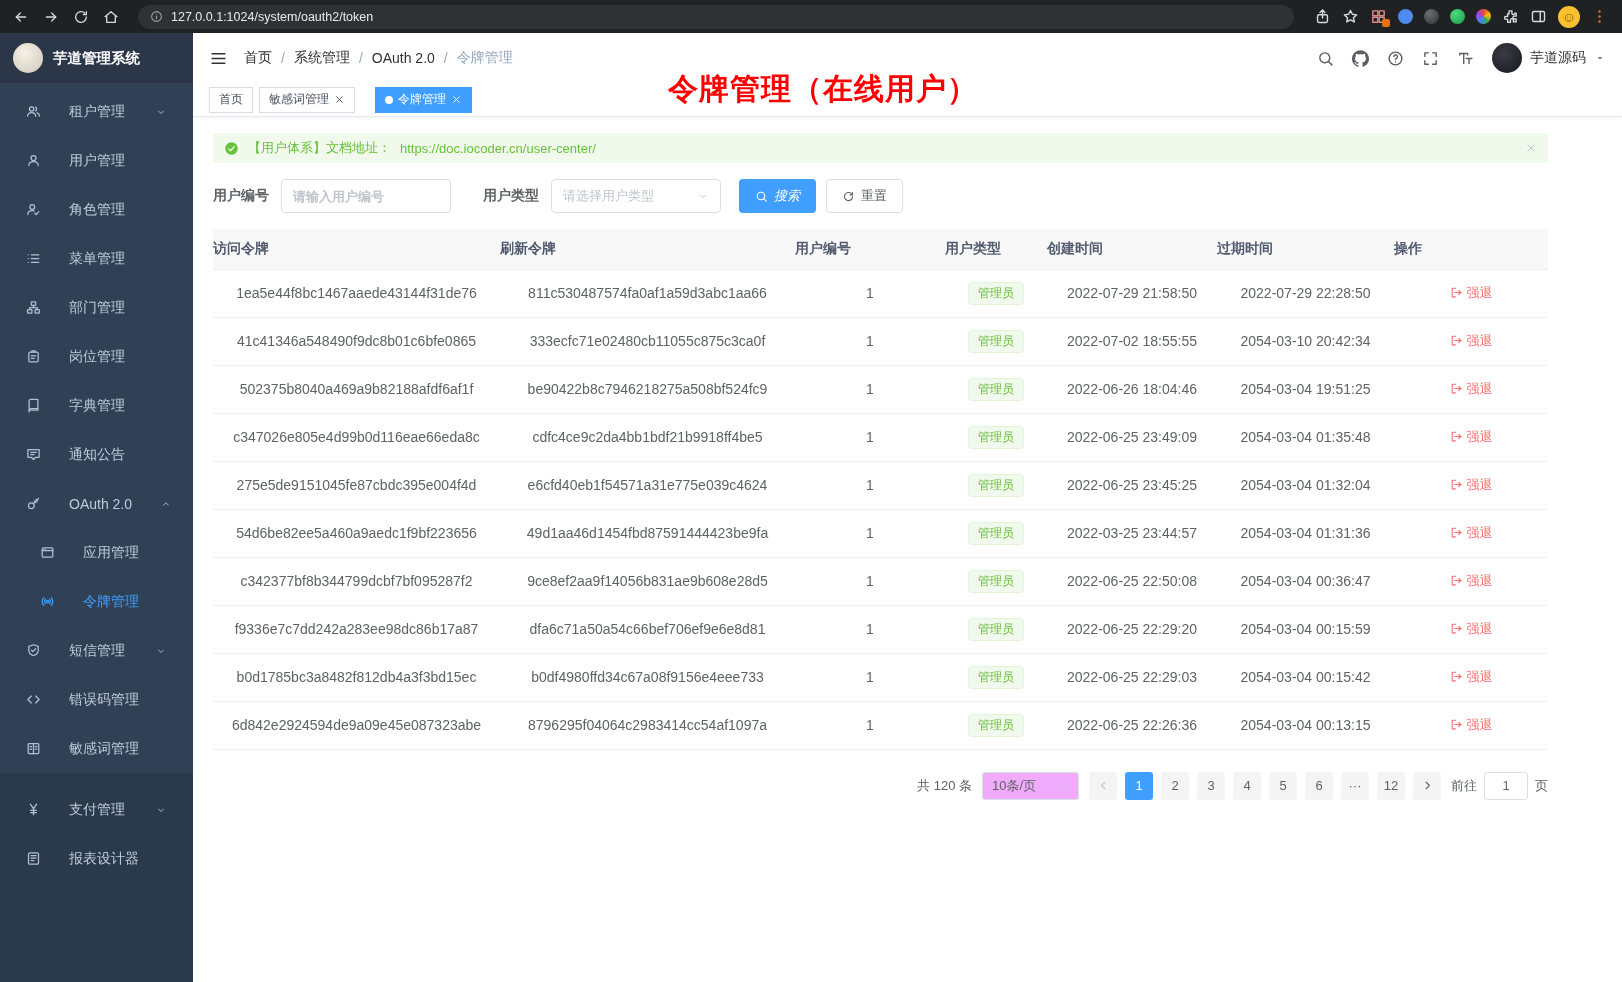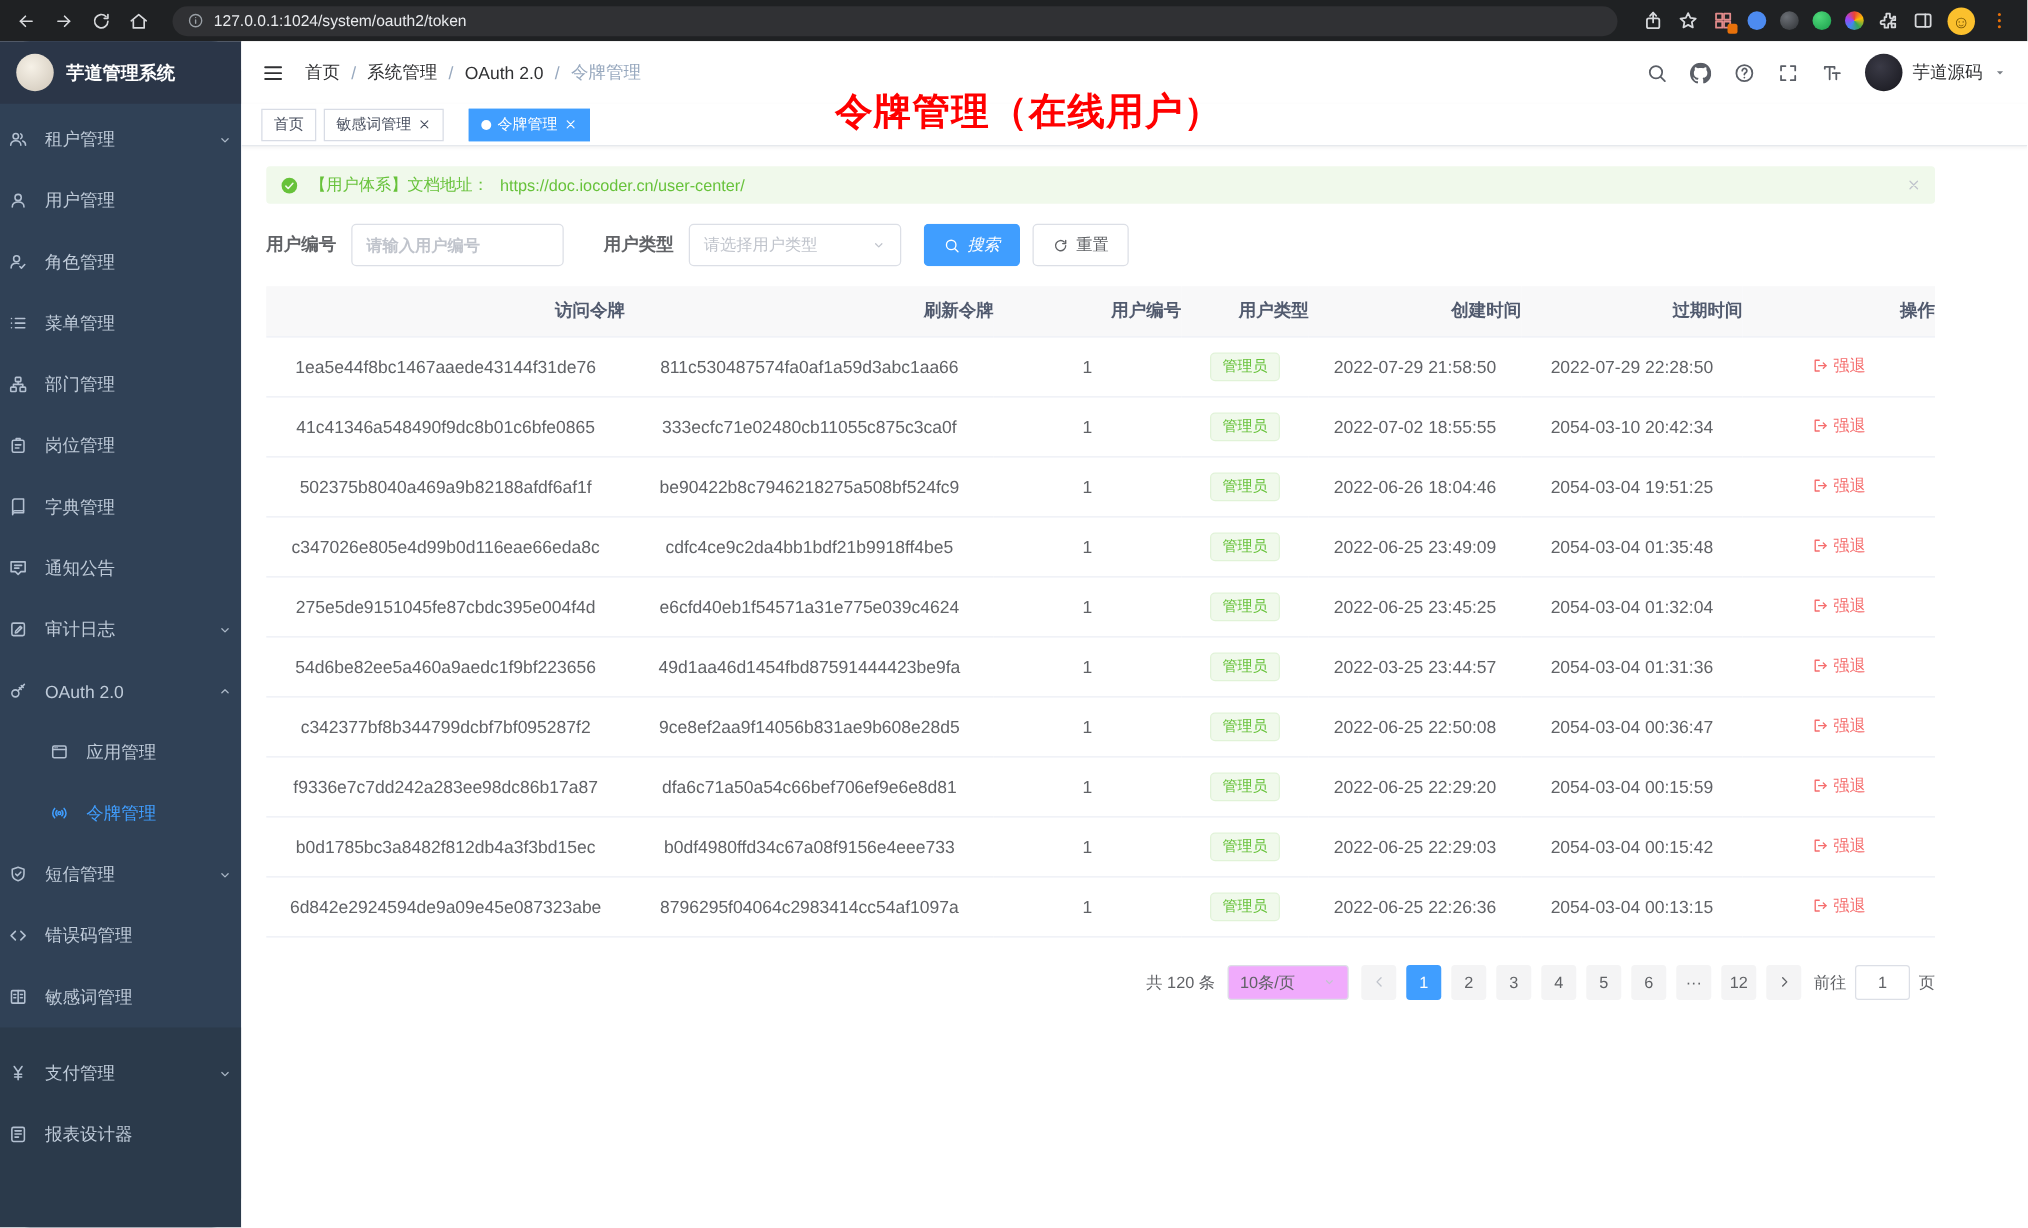--- a/index.html
+++ b/index.html
@@ -28,21 +28,21 @@
   .b-dots { color:#e8710a; }
 
   
   .app { display:flex; height:949px; }
 
   .sidebar { width:193px; background:#304156; display:flex; flex-direction:column; flex-shrink:0;border-radius:24px; }
   .logo-row { height:50px; background:#2b3648; display:flex; align-items:center; gap:10px; padding:0 13px; }
   .logo-avatar { width:30px; height:30px; border-radius:50%; background:radial-gradient(circle at 40% 35%, #f6f1e7, #cfc6b8); flex-shrink:0; }
   .logo-title { color:#fff; font-size:14.5px; font-weight:700; white-space:nowrap; }
   .menu { padding-top:4px; }
-  .menu-item { height:49px; display:flex; align-items:center; padding:0 7px; gap:14px; color:#bfcbd9; font-size:14px; cursor:pointer; white-space:nowrap; }
+  .menu-item { height:49px; display:flex; align-items:center; padding:0 26px; gap:28px; color:#bfcbd9; font-size:14px; cursor:pointer; white-space:nowrap; }
   .menu-item.sub { padding-left:40px; }
   .menu-item.active { color:#409eff; }
   .mi-icon { width:15px; height:15px; color:#b3c0d1; }
   .menu-item.active .mi-icon { color:#409eff; }
   .mi-chevron { margin-left:auto; width:12px; height:12px; color:#bfcbd9; opacity:.85; }
   .sidebar-bottom { flex:1; background:#2b3a4b; padding-top:12px; }
 
   .main { flex:1; background:#fff; position:relative; display:flex; flex-direction:column; overflow:hidden; }
 
   
@@ -81,21 +81,21 @@
   .f-input::placeholder { color:#c0c4cc; }
   .f-select { width:170px; height:34px; border:1px solid #dcdfe6; border-radius:4px; display:flex; align-items:center; justify-content:space-between; padding:0 11px; color:#c0c4cc; font-size:13px; background:#fff; cursor:pointer; margin-right:8px; }
   .f-select .icon { width:12px; height:12px; color:#c0c4cc; }
   .btn { height:34px; border-radius:4px; display:inline-flex; align-items:center; gap:6px; padding:0 15px; font-size:13px; cursor:pointer; border:1px solid transparent; font-family:inherit; }
   .btn .icon { width:13px; height:13px; }
   .btn-primary { background:#409eff; color:#fff;font-style:italic; }
   .btn-plain { background:#fff; border-color:#dcdfe6; color:#606266; }
 
   .table-wrap { margin-top:16px; }
   table { width:100%; border-collapse:collapse; table-layout:fixed; font-size:14px; color:#606266; }
-  thead th { height:40px; background:#f8f8f9; color:#515a6e; font-weight:700; font-size:14px; border-bottom:1px solid #ebeef5; text-align:right; }
+  thead th { height:40px; background:#f8f8f9; color:#515a6e; font-weight:700; font-size:14px; border-bottom:1px solid #ebeef5; text-align:left; }
   tbody td { height:48px; border-bottom:1px solid #ebeef5; text-align:center; overflow:hidden; text-overflow:ellipsis; white-space:nowrap; }
   .badge { display:inline-block; padding:1px 9px; font-size:12px; line-height:19px; color:#67c23a; background:#f0f9eb; border:1px solid #e1f3d8; border-radius:4px; }
   .action { color:#f56c6c; font-size:13px; display:inline-flex; align-items:center; gap:4px; cursor:pointer; }
   .action .icon { width:13px; height:13px; }
 
   .pagination { display:flex; align-items:center; justify-content:flex-end; gap:10px; margin-top:22px; font-size:13px; color:#606266; }
   .pg-size { width:97px; height:28px; border:1px solid #dcdfe6; border-radius:3px; display:flex; align-items:center; justify-content:space-between; padding:0 9px; background:#f0abfc; cursor:pointer; }
   .pg-size .icon { width:11px; height:11px; color:#c0c4cc; }
   .pager { display:flex; gap:8px; align-items:center; }
   .pager-btn { min-width:28px; height:28px; padding:0 4px; border:none; border-radius:3px; background:#f4f4f5; color:#606266; font-size:13px; display:inline-flex; align-items:center; justify-content:center; cursor:pointer; font-family:inherit; }
@@ -283,34 +283,20 @@
           <span class="mi-label">字典管理</span>
         </div>
         <div class="menu-item">
           <span class="icon mi-icon">
             <svg viewBox="0 0 24 24" fill="none" stroke="currentColor" stroke-width="2" stroke-linecap="round" stroke-linejoin="round">
               <path d="M21 4H3v12.5h5.5L12 20l3.5-3.5H21z"></path>
               <path d="M7.5 8.5h9M7.5 12h5.5"></path>
             </svg>
           </span>
           <span class="mi-label">通知公告</span>
-        </div>
-        <div class="menu-item">
-          <span class="icon mi-icon">
-            <svg viewBox="0 0 24 24" fill="none" stroke="currentColor" stroke-width="2" stroke-linecap="round" stroke-linejoin="round">
-              <rect x="4" y="4" width="16" height="16" rx="2"></rect>
-              <path d="M14.8 8.2l1.9 1.9-5.8 5.8-2.5.6.6-2.5z"></path>
-            </svg>
-          </span>
-          <span class="mi-label">审计日志</span>
-          <span class="icon mi-chevron">
-            <svg viewBox="0 0 24 24" fill="none" stroke="currentColor" stroke-width="2" stroke-linecap="round" stroke-linejoin="round">
-              <path d="M7 10l5 5 5-5"></path>
-            </svg>
-          </span>
         </div>
         <div class="menu-item">
           <span class="icon mi-icon">
             <svg viewBox="0 0 24 24" fill="none" stroke="currentColor" stroke-width="2" stroke-linecap="round" stroke-linejoin="round">
               <circle cx="8.5" cy="15.5" r="4.5"></circle>
               <path d="M11.8 12.2L20 4"></path>
               <path d="M16 5.5l2.5 2.5M13.5 8l2.5 2.5"></path>
             </svg>
           </span>
           <span class="mi-label">OAuth 2.0</span>

